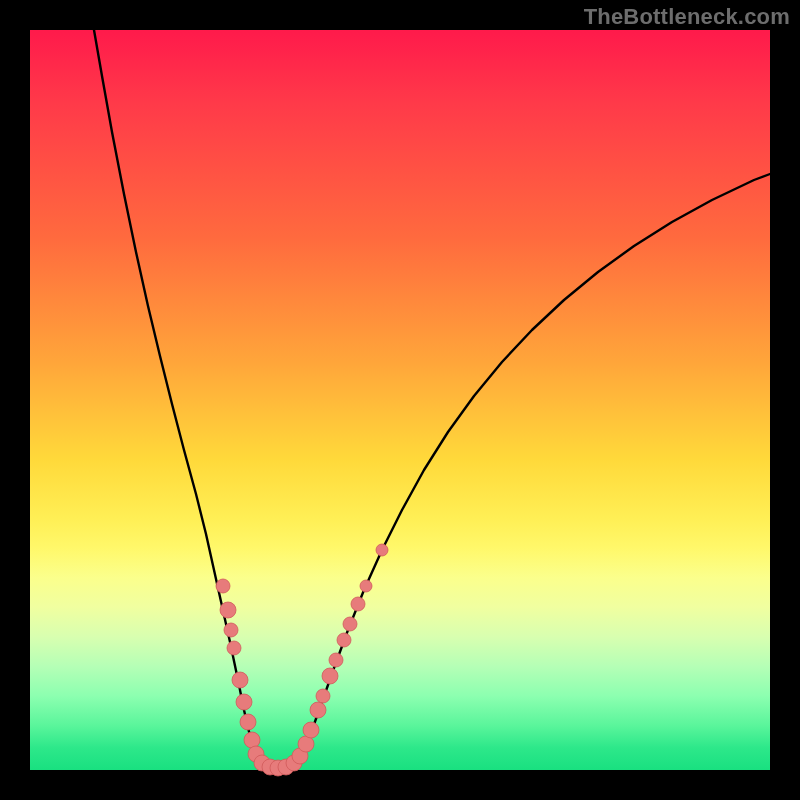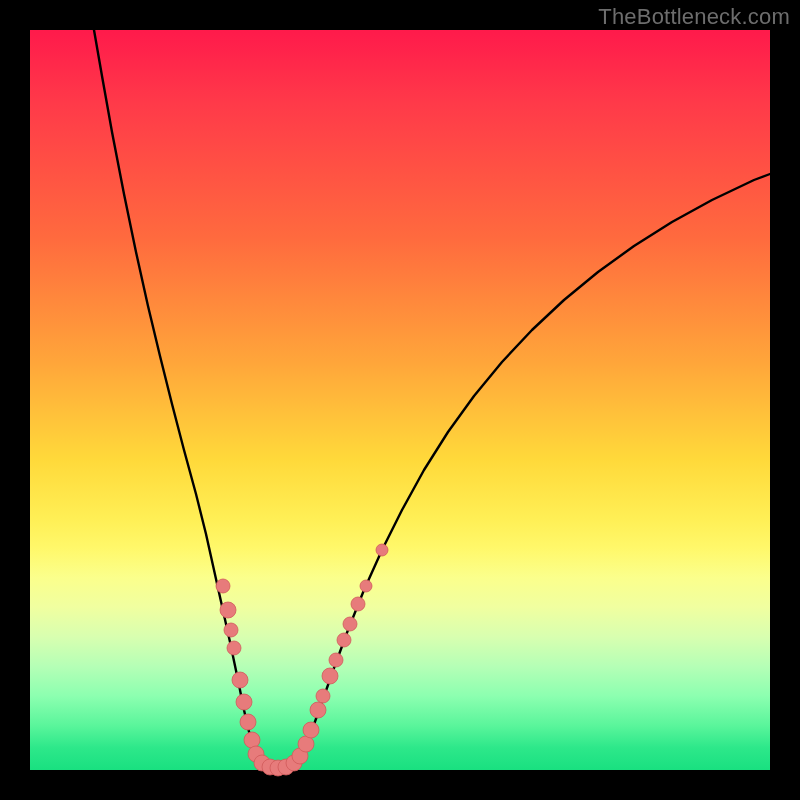--- a/index.html
+++ b/index.html
@@ -44,21 +44,21 @@
       #2de88a 97%,
       #19e080 100%
     );
   }
   .watermark {
     position: absolute;
     top: 4px;
     right: 10px;
     color: #6d6d6d;
     font-size: 22px;
-    font-weight: 400;
+    font-weight: 700;
     letter-spacing: 0.2px;
     user-select: none;
   }
   svg.curve {
     position: absolute;
     left: 0;
     top: 0;
     width: 740px;
     height: 740px;
     overflow: visible;

